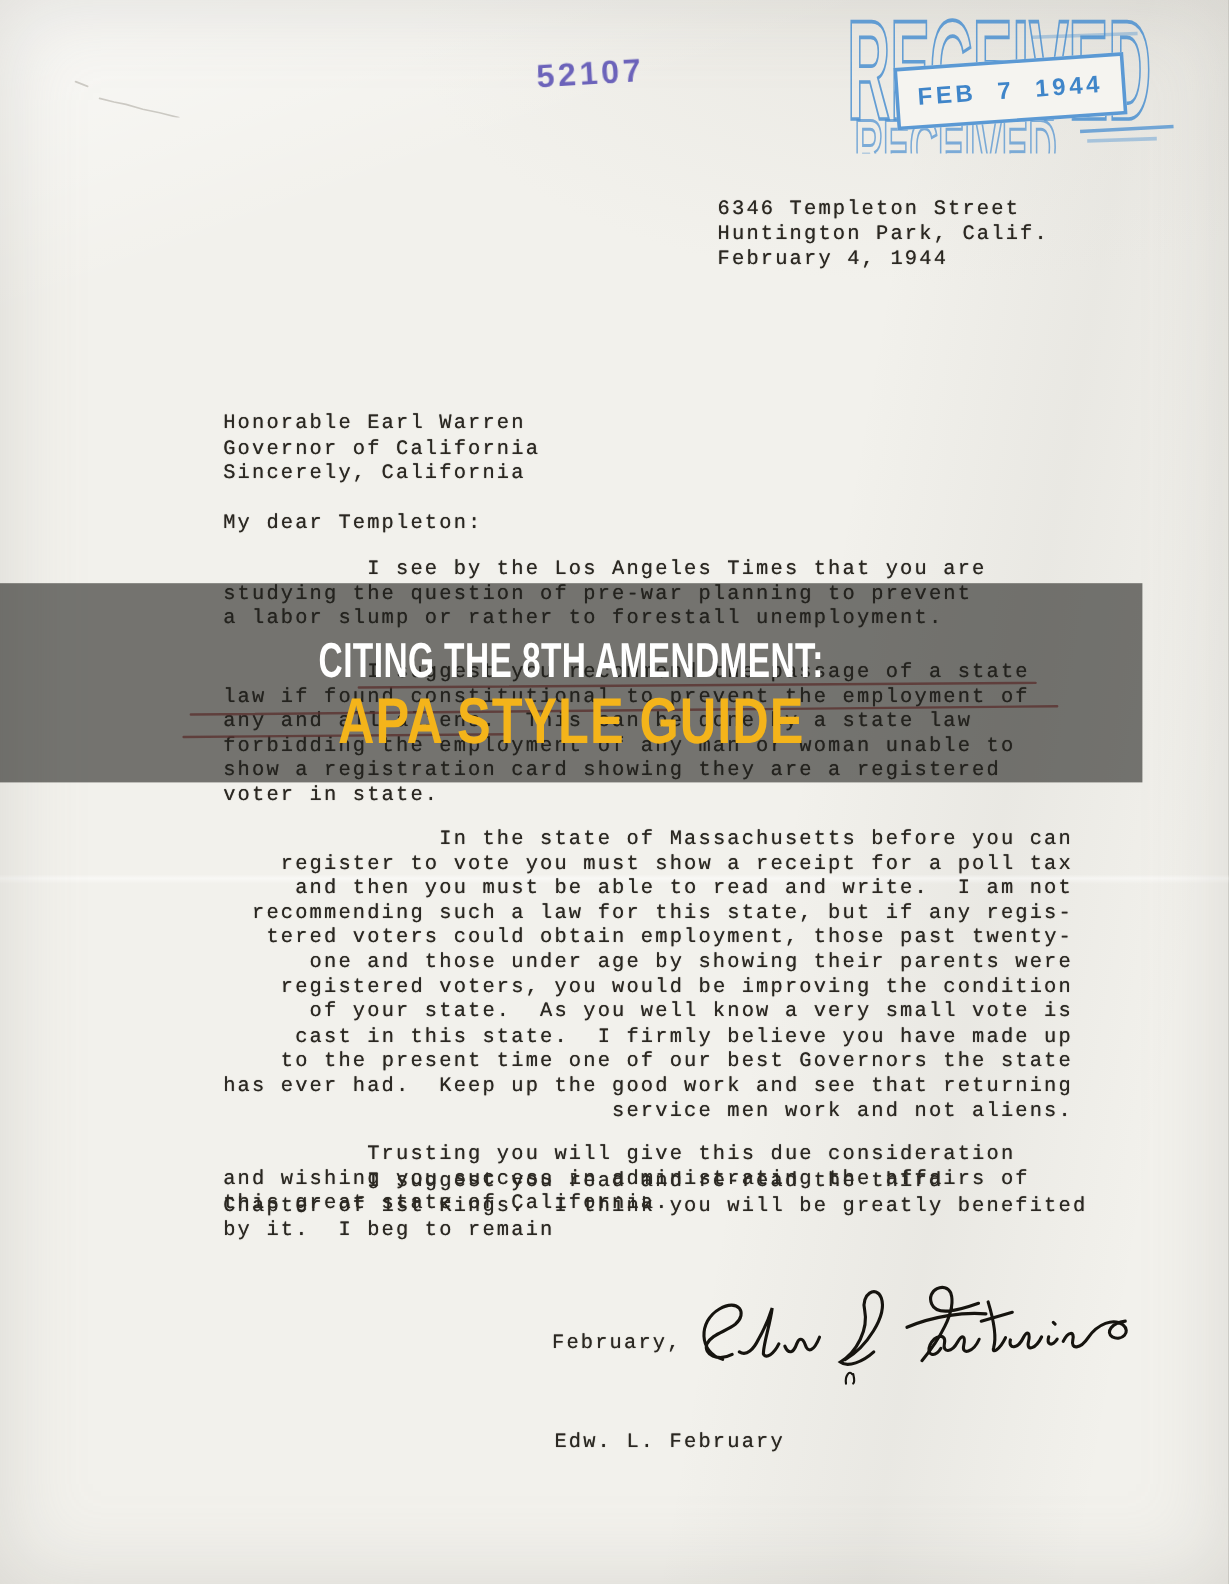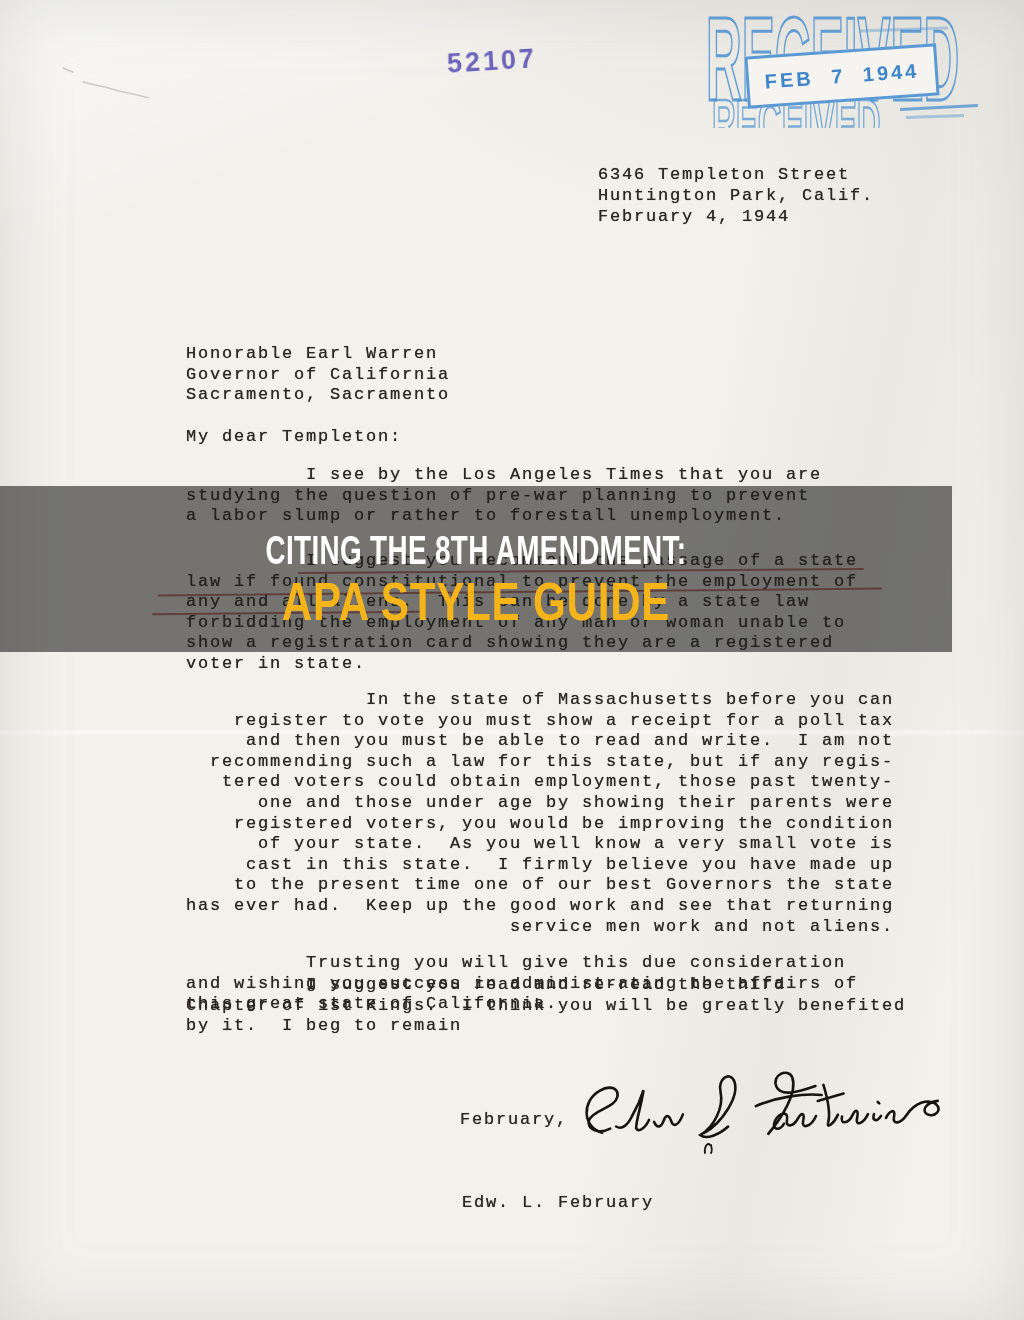--- a/index.html
+++ b/index.html
@@ -105,21 +105,21 @@
       <span id="received-date">FEB 7 1944</span>
     </div>
   </div>
 
   <div class="typed z1" style="left:598px;top:164px;line-height:21px;">6346 Templeton Street
 Huntington Park, Calif.
 February 4, 1944</div>
 
   <div class="typed z1" style="left:186px;top:344px;">Honorable Earl Warren
 Governor of California
-Sacramento, Sacramento</div>
+Sincerely, California</div>
 
   <div class="typed z1" style="left:186px;top:427px;">My dear Templeton:</div>
 
   <div class="typed z1" style="left:186px;top:465px;">          I see by the Los Angeles Times that you are
 studying the question of pre-war planning to prevent
 a labor slump or rather to forestall unemployment.</div>
   <div class="typed z1" style="left:186px;top:551px;">          I suggest you recommend the passage of a state
 law if found constitutional to prevent the employment of
 any and all aliens.  This can be done by a state law
 forbidding the employment of any man or woman unable to

